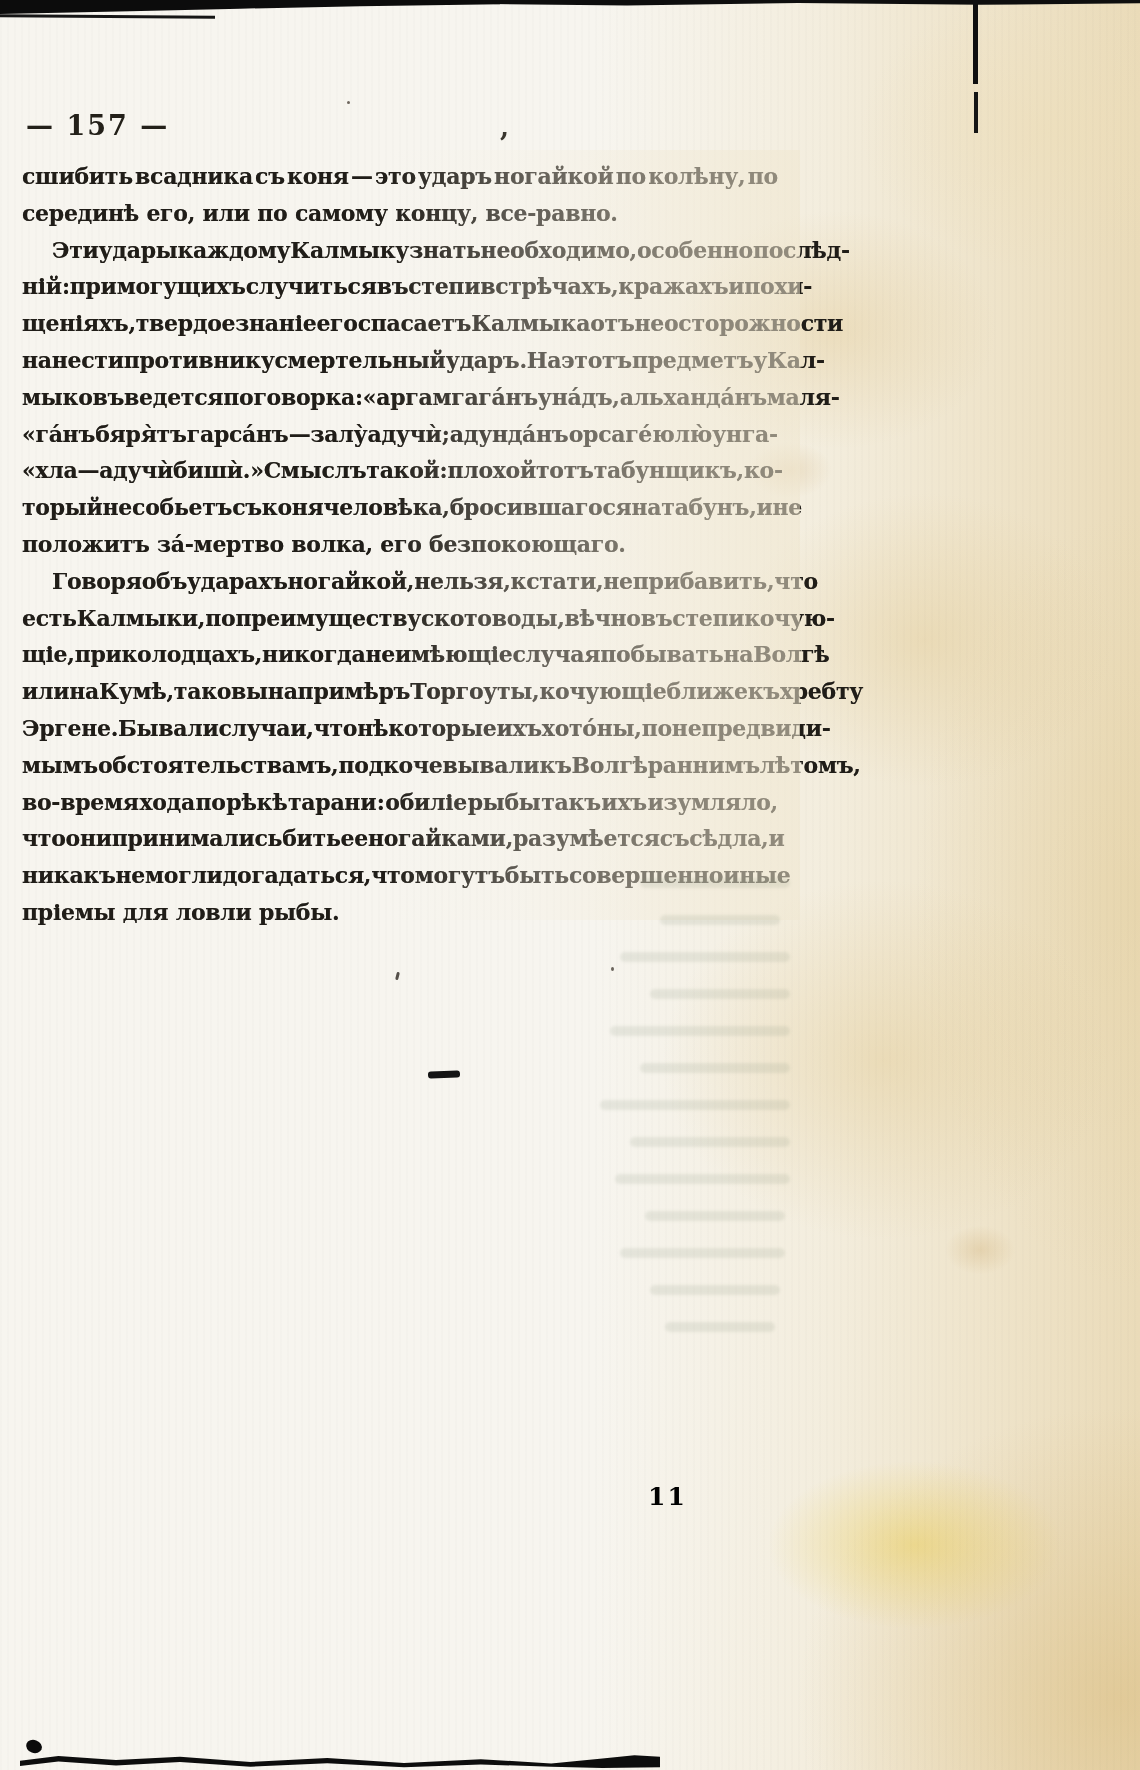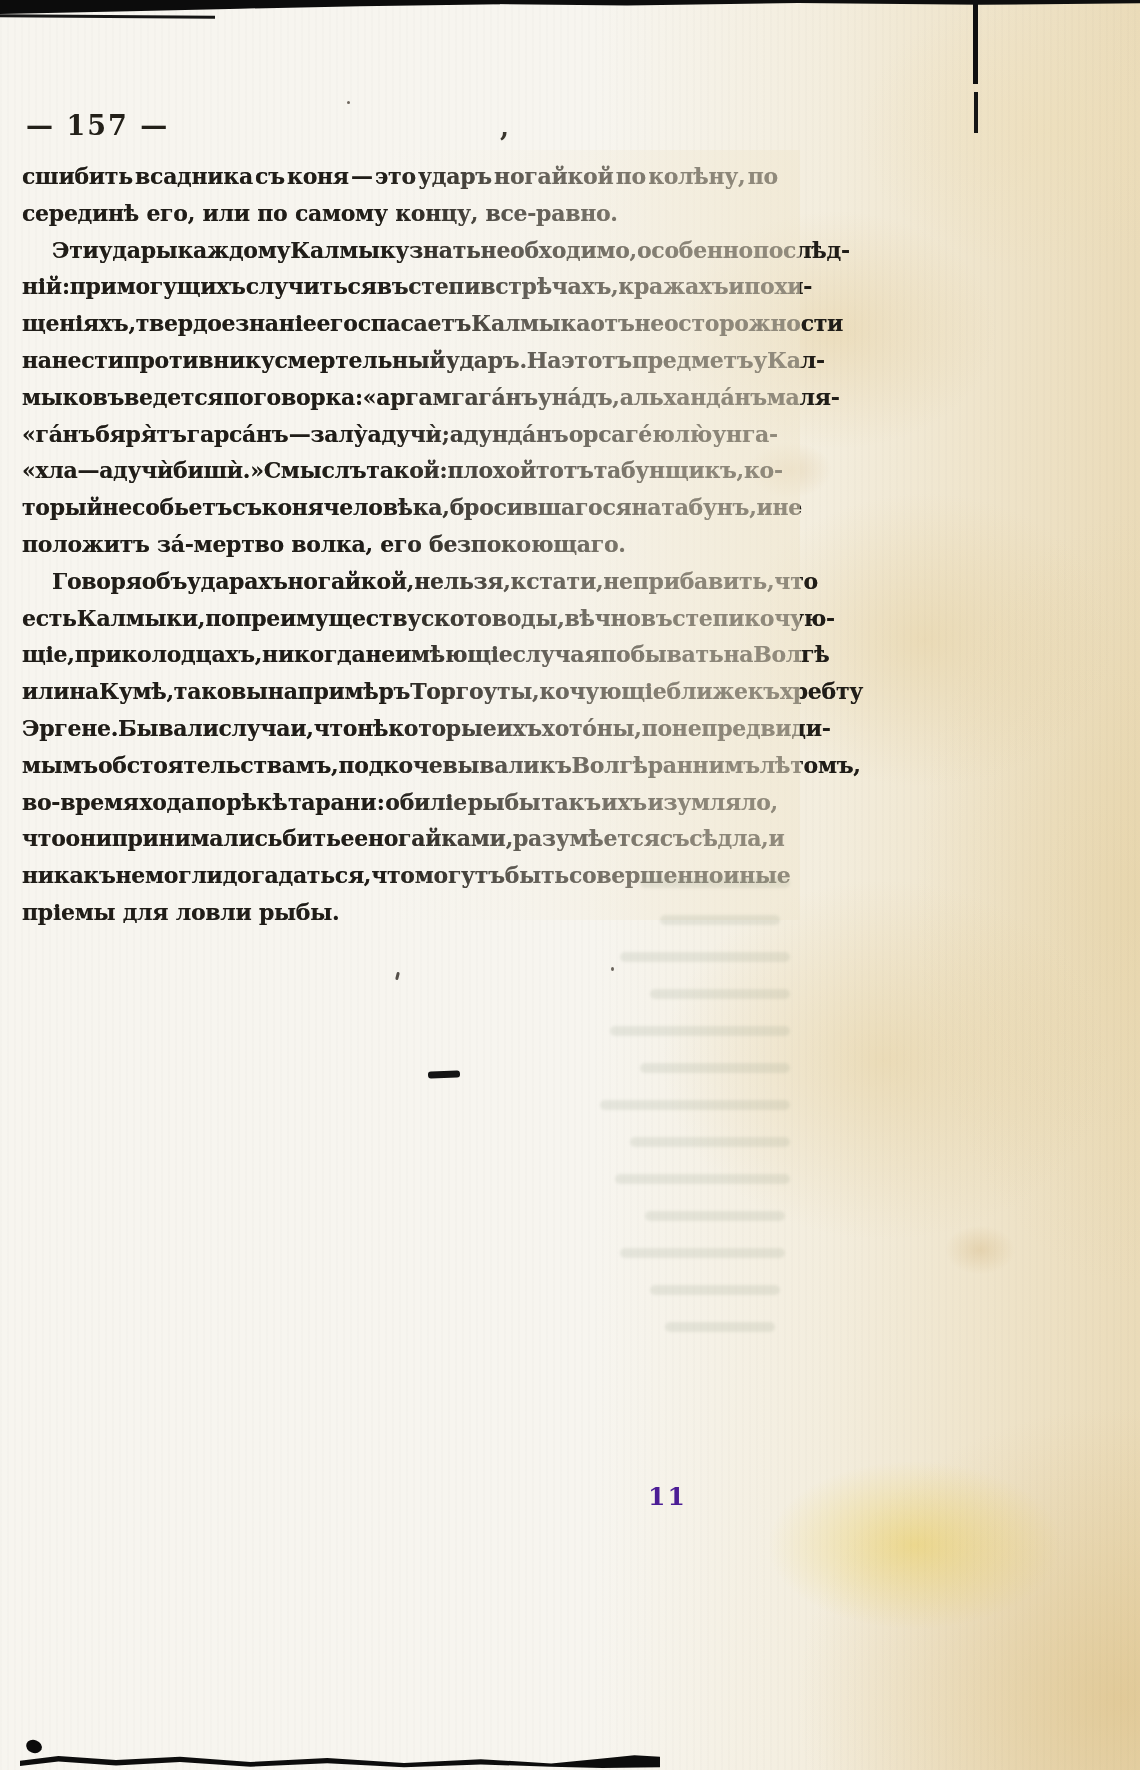--- a/index.html
+++ b/index.html
@@ -58,21 +58,21 @@
   }
   
   .divider-dash{
     position:absolute;left:428px;top:1071px;width:32px;height:7px;
     background:#141414;border-radius:3px;transform:rotate(-2deg);
     font-size:0;color:transparent;overflow:hidden;
   }
   
   .signature{
     position:absolute;left:648px;top:1482px;
-    font-size:25px;font-weight:700;color:#4c1d95;
+    font-size:25px;font-weight:700;color:#000000;
     letter-spacing:2px;
   }
   
   .top-band-thin{position:absolute;left:0;top:0;width:1140px;height:6px;background:#0e0e0e;
     clip-path:polygon(0 0,100% 0,100% 55%,86% 80%,70% 50%,55% 90%,40% 60%,24% 95%,10% 70%,0 100%);}
   .top-band-thick{position:absolute;left:0;top:0;width:500px;height:14px;background:#0c0c0c;
     clip-path:polygon(0 0,100% 0,100% 30%,72% 45%,48% 62%,26% 80%,0 100%);}
   .top-line-2{position:absolute;left:0;top:15px;width:215px;height:3px;background:#161616;transform:rotate(0.4deg);}
   .tr-line-a{position:absolute;left:973px;top:0;width:5px;height:84px;background:#101010;}
   .tr-line-b{position:absolute;left:974px;top:92px;width:4px;height:41px;background:#161616;}

